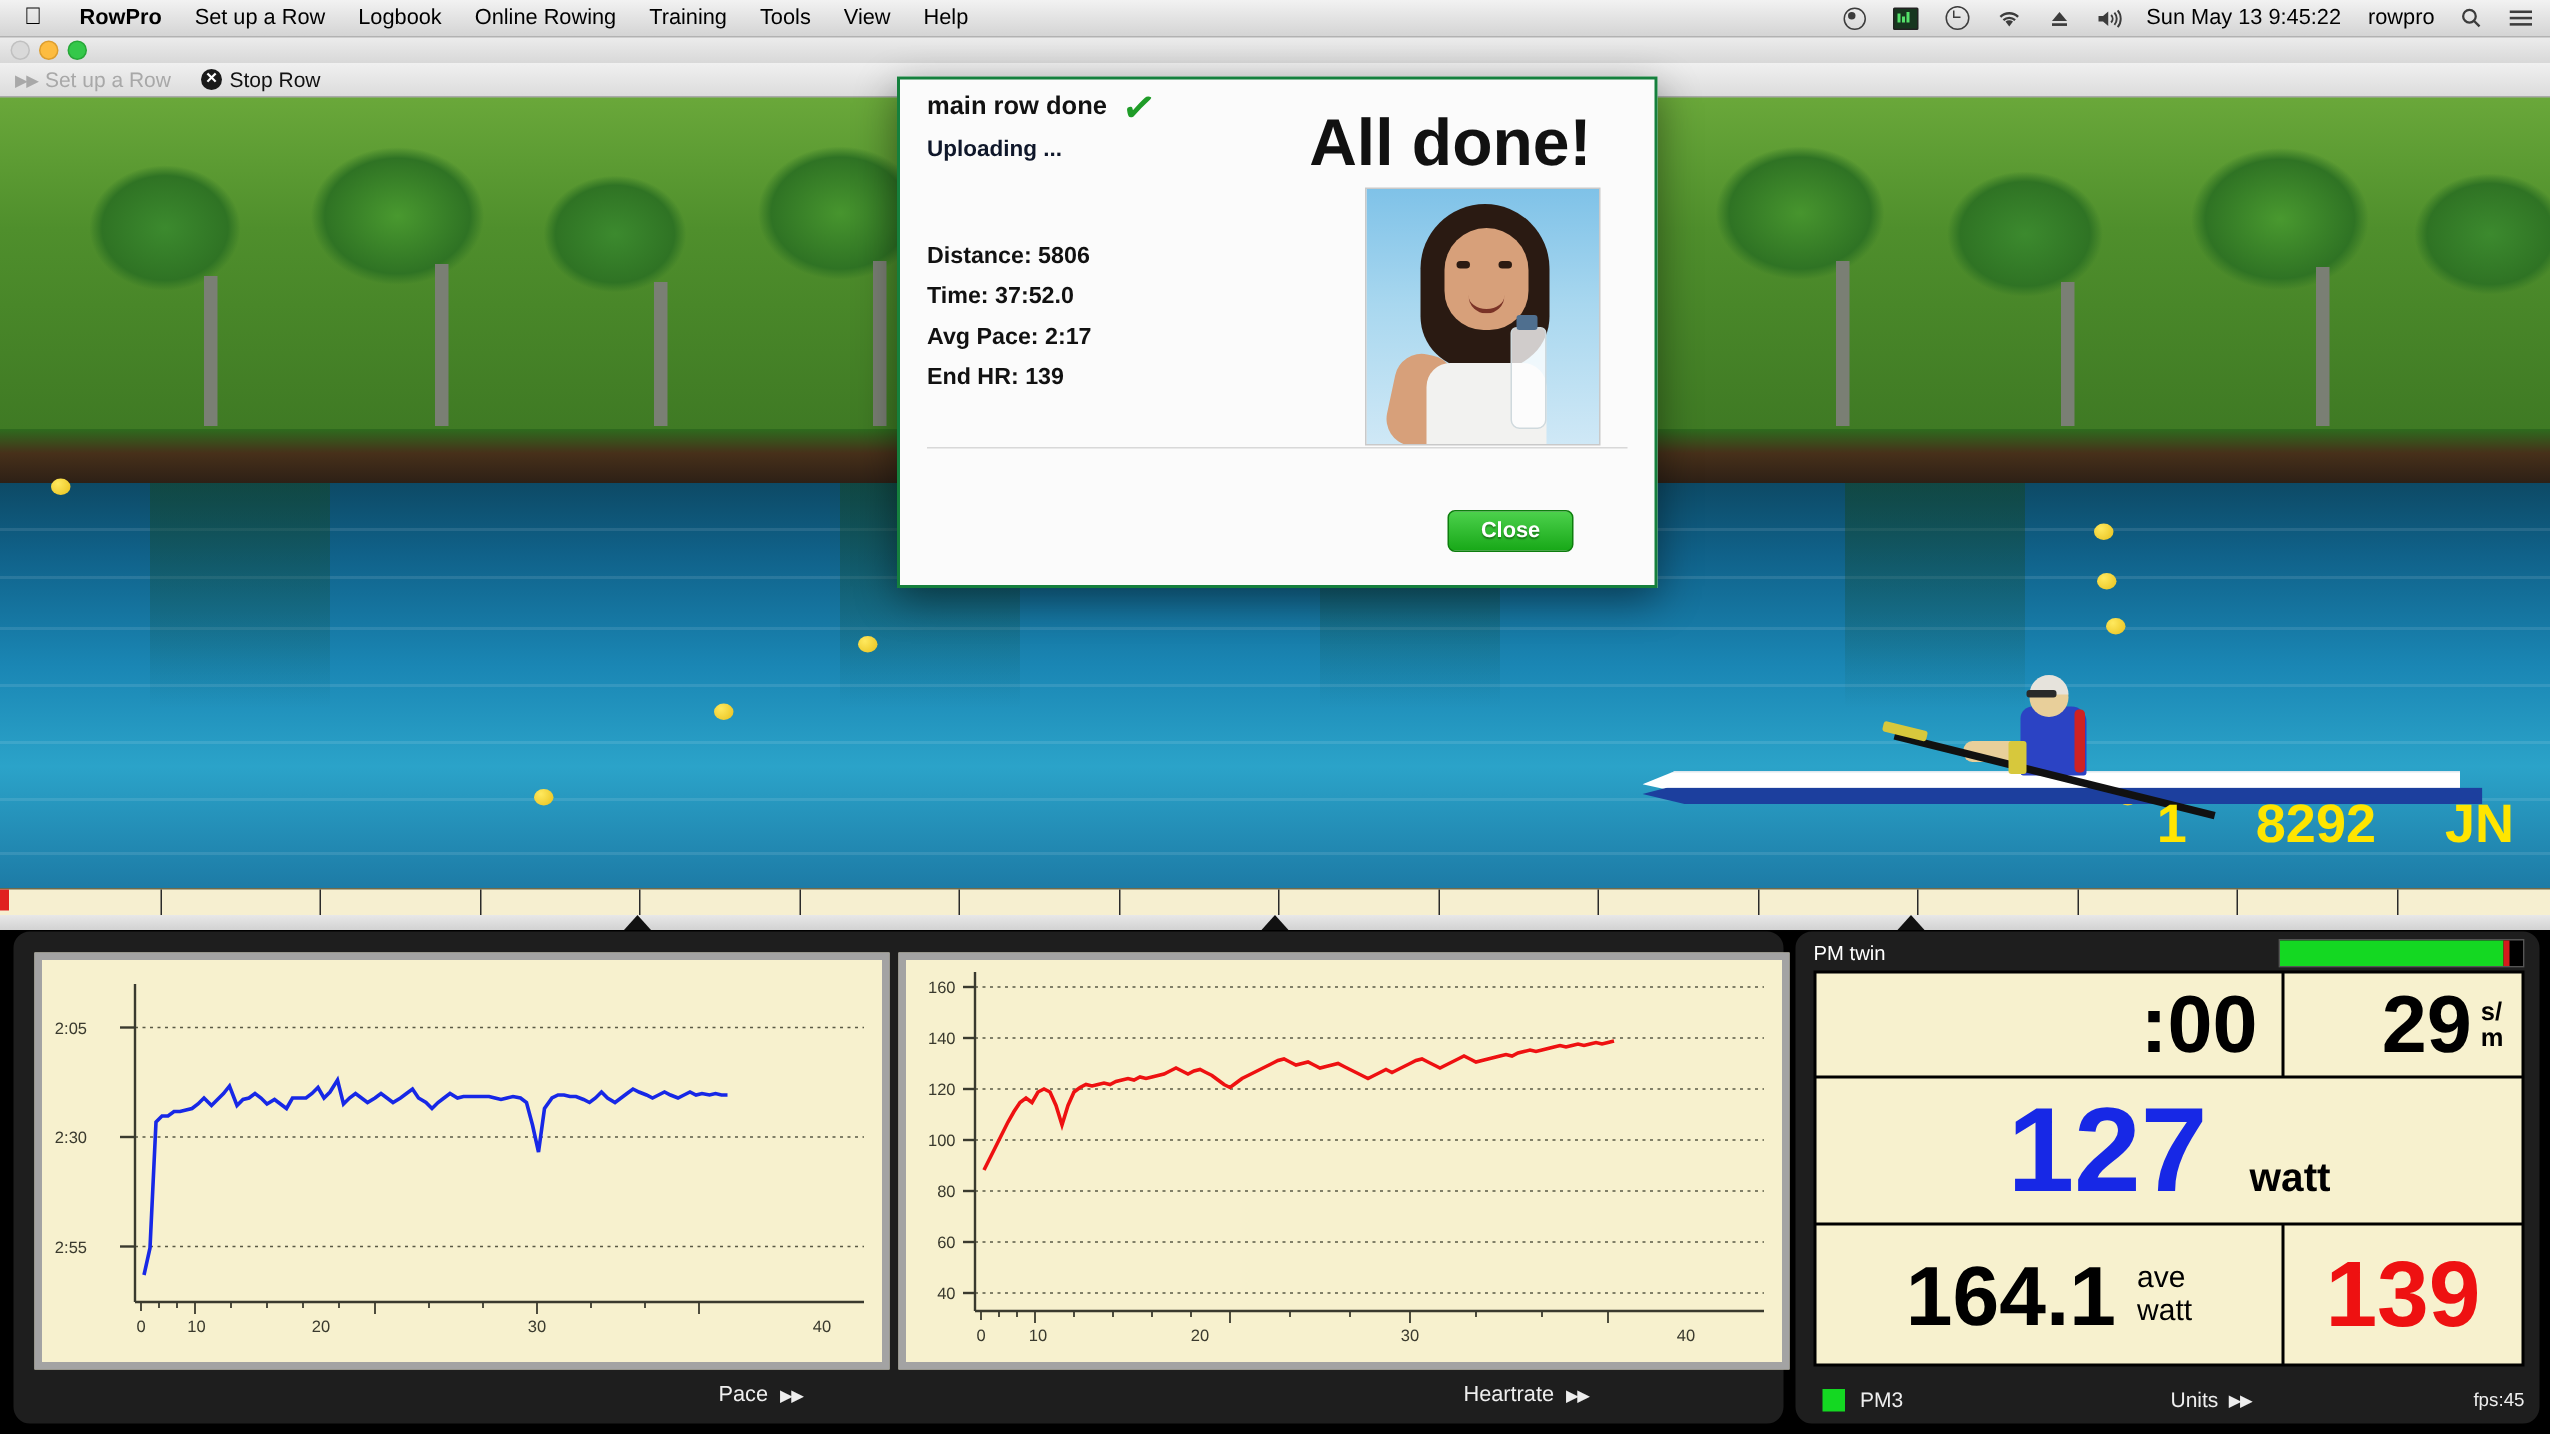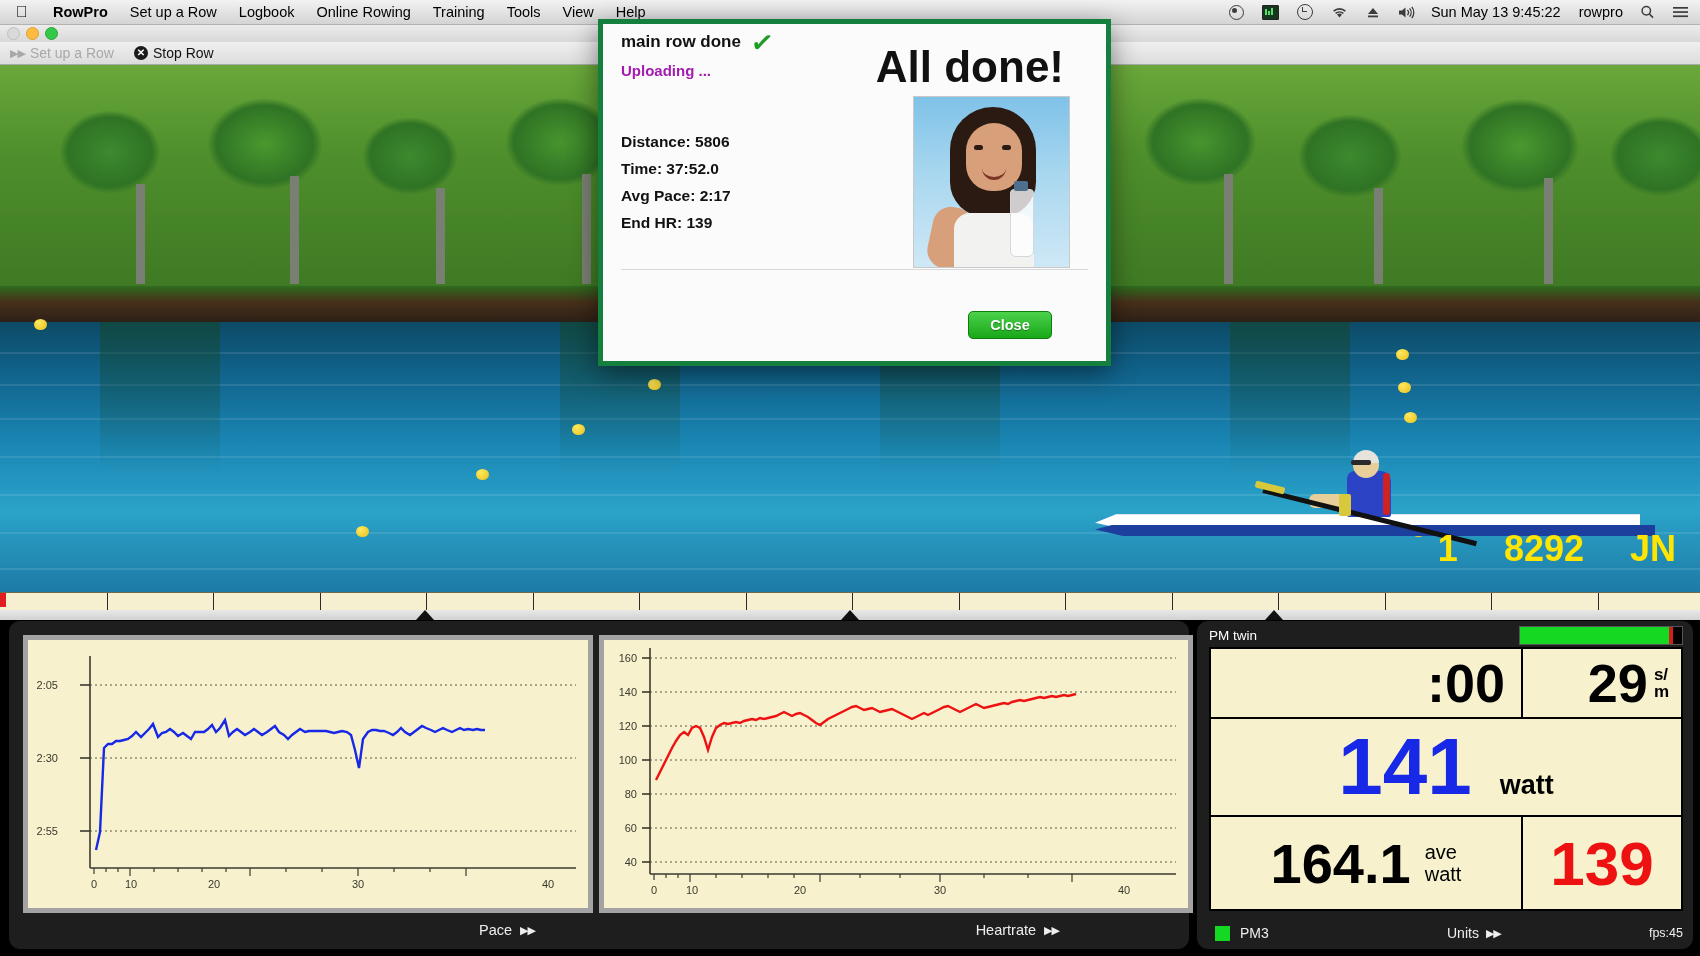--- a/index.html
+++ b/index.html
@@ -198,28 +198,28 @@
   .pm-cell { position:absolute; background:#f7f1ce; border:1px solid #000; box-sizing:border-box; }
   .pm-num { font-weight: bold; color:#000; font-family:"Liberation Sans", sans-serif; }
   .pm-foot { position:absolute; bottom: 2px; left: 0; width: 496px; height: 28px;
              color:#eee; font-size:14px; display:flex; align-items:center; }
   .pm-foot .sq { width: 15px; height: 15px; background:#14d822; margin-left: 18px; margin-right:10px; }
   .pm-foot .units { position:absolute; left: 250px; display:flex; gap:7px; align-items:center; }
   .pm-foot .fps { position:absolute; right: 10px; font-size: 12.5px; }
 
   
   .dialog {
-    position: absolute; left: 598px; top: 19px; width: 503px; height: 337px;
-    background: #fbfbfb; border: 5px solid #15803d;
+    position: absolute; left: 598px; top: 51px; width: 503px; height: 337px;
+    background: #fbfbfb; border: 2px solid #15803d;
     box-shadow: 0 8px 26px rgba(0,0,0,0.45);
     z-index: 70;
   }
   .dlg-title { position:absolute; left: 18px; top: 8px; font-size: 17px; font-weight: bold; color:#111; }
   .check { position:absolute; left: 148px; top: 3px; color: #1f9c28; font-size: 27px; font-weight: bold; transform: rotate(8deg); }
-  .dlg-sub { position:absolute; left: 18px; top: 38px; font-size: 15px; font-weight: bold; color:#a21caf; }
+  .dlg-sub { position:absolute; left: 18px; top: 38px; font-size: 15px; font-weight: bold; color:#0f172a; }
   .dlg-alldone { position:absolute; right: 42px; top: 18px; font-size: 44px; font-weight: bold; color:#111; }
   .dlg-stats { position:absolute; left: 18px; top: 104px; font-size: 15.5px; font-weight: bold; color:#111; line-height: 27px; }
   .dlg-photo {
     position:absolute; right: 36px; top: 72px; width: 155px; height: 170px;
     background: linear-gradient(to bottom, #7fc2e8 0%, #a8d7ef 45%, #cfe8f6 100%);
     border: 1px solid #c9c9c9; overflow:hidden;
   }
   .ph-hair { position:absolute; left: 36px; top: 10px; width: 86px; height: 110px; border-radius: 44px 44px 36px 36px; background:#2a1a12; }
   .ph-face { position:absolute; left: 52px; top: 26px; width: 56px; height: 68px; border-radius: 28px 28px 26px 26px; background:#d7a07a; }
   .ph-eye { position:absolute; top: 48px; width: 9px; height: 5px; background:#2b1a12; border-radius:3px; }
@@ -539,21 +539,21 @@
       </div>
       <div class="pm-cell" style="left:312px; top:0; width:160px; height:70px; display:flex; align-items:center; justify-content:flex-end; padding-right:12px; gap:6px;">
         <span class="pm-num" style="font-size:54px;">29</span>
         <span style="display:flex; flex-direction:column; font-size:17px; line-height:17px; font-weight:bold;">
           <span>s/</span>
           <span>m</span>
         </span>
       </div>
 
       <div class="pm-cell" style="left:0; top:70px; width:472px; height:98px; display:flex; align-items:center; justify-content:center; gap:28px;">
-        <span class="pm-num" style="font-size:80px; color:#1728e6;">141</span>
+        <span class="pm-num" style="font-size:80px; color:#1728e6;">127</span>
         <span style="font-size:27px; font-weight:bold; align-self:flex-end; margin-bottom:14px;">watt</span>
       </div>
 
       <div class="pm-cell" style="left:0; top:168px; width:312px; height:94px; display:flex; align-items:center; justify-content:center; gap:14px;">
         <span class="pm-num" style="font-size:56px;">164.1</span>
         <span style="display:flex; flex-direction:column; font-size:20px; line-height:22px;">
           <span>ave</span>
           <span>watt</span>
         </span>
       </div>

